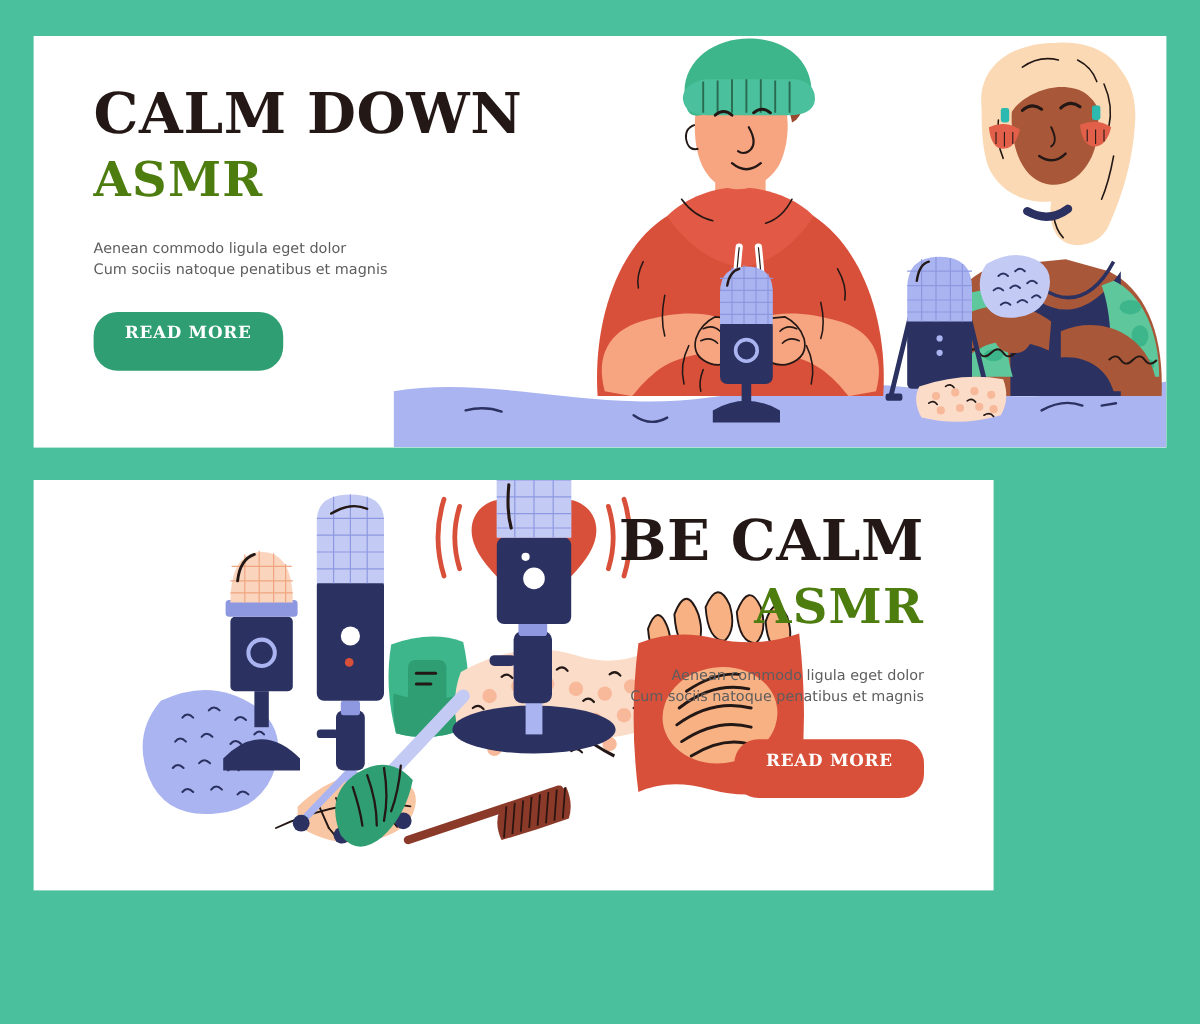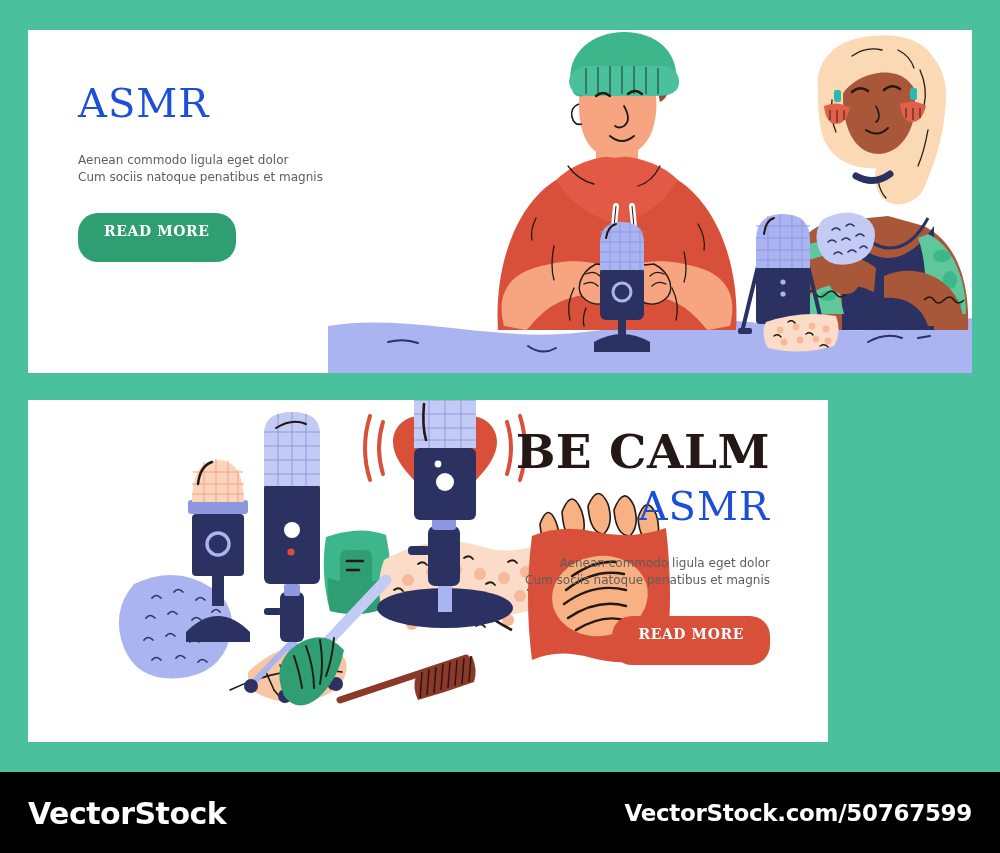--- a/index.html
+++ b/index.html
@@ -34,22 +34,22 @@
     font-weight: 700;
     color: #231815;
     letter-spacing: 0.5px;
     line-height: 1.0;
   }
   #copy-1 .headline { font-size: 47px; }
   #copy-2 .headline { font-size: 47px; }
 
   .subhead {
     font-family: "DejaVu Serif", "Liberation Serif", serif;
-    font-weight: 400;
-    color: #1d4ed8;
+    font-weight: 700;
+    color: #4d7c0f;
     font-size: 40px;
     line-height: 1.15;
     margin-top: 8px;
     letter-spacing: 1px;
   }
 
   .body-copy {
     font-family: "DejaVu Sans", "Liberation Sans", sans-serif;
     font-size: 12px;
     color: #5d5d5d;
@@ -323,20 +323,21 @@
         <g stroke="#231815" stroke-width="1.4" fill="none" stroke-linecap="round">
           <path d="M460 292 q4 -3 7 1"></path>
             <path d="M478 304 q4 -3 7 1"></path>
           <path d="M446 306 q4 -3 7 1"></path>
             <path d="M492 316 q5 -3 8 1"></path>
         </g>
       </g>
     </svg>
 
     <div class="copy" id="copy-1">
+      <div class="headline">CALM DOWN</div>
       <div class="subhead">ASMR</div>
       <div class="body-copy">
         <div>Aenean commodo ligula eget dolor</div>
         <div>Cum sociis natoque penatibus et magnis</div>
       </div>
       <button class="btn btn-green">READ MORE</button>
     </div>
   </div>
 
   <div class="banner" id="banner-2">
@@ -555,18 +556,14 @@
       <div class="headline">BE CALM</div>
       <div class="subhead">ASMR</div>
       <div class="body-copy">
         <div>Aenean commodo ligula eget dolor</div>
         <div>Cum sociis natoque penatibus et magnis</div>
       </div>
       <button class="btn btn-red">READ MORE</button>
     </div>
   </div>
 
-  <div id="footer">
-    <div id="footer-logo">VectorStock</div>
-    <div id="footer-url">VectorStock.com/50767599</div>
-  </div>
 
 </div>
 
 </body></html>

